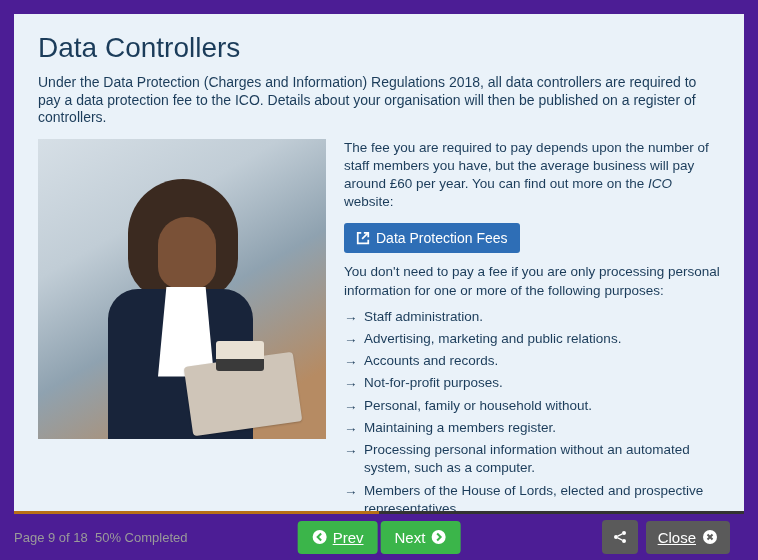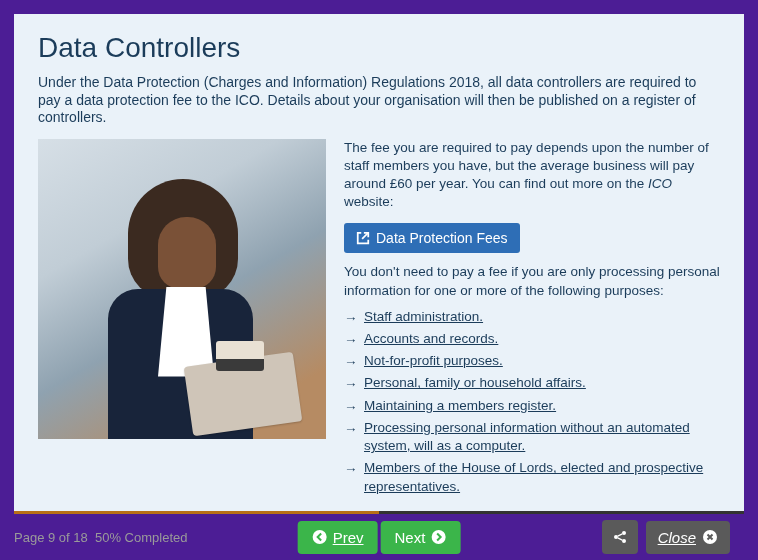--- a/index.html
+++ b/index.html
@@ -14,34 +14,34 @@
   .photo::after { content:""; position:absolute; top:150px; left:70px; width:145px; height:160px; background:#18243a; border-radius:30px 30px 10px 10px; }
   .tablet { position:absolute; top:220px; left:150px; width:110px; height:70px; background:#cfc5b8; border-radius:4px; transform: rotate(-8deg); box-shadow: 0 1px 2px rgba(0,0,0,0.2); z-index:2; }
   .card { position:absolute; top:202px; left:178px; width:48px; height:30px; background:linear-gradient(#e9e1d4 60%,#3a3a3a 60%); border-radius:3px; z-index:3; }
   .face { position:absolute; top:78px; left:120px; width:58px; height:72px; background:#7a5137; border-radius:28px 28px 22px 22px; z-index:1; }
   .shirt { position:absolute; top:148px; left:120px; width:56px; height:90px; background:#fff; z-index:1; clip-path: polygon(15% 0,85% 0,100% 100%,0 100%); }
   .textcol { flex: 1; color:#1b3c5a; font-size:13.5px; line-height:1.35; }
   .para { margin-bottom: 8px; }
   .ico-link { font-style: italic; }
   .btn-fee { display:inline-flex; align-items:center; gap:6px; background:#2e6eb6; color:#fff; border:none; padding:7px 12px; font-size:14px; border-radius:3px; margin: 4px 0 10px 0; cursor:pointer;justify-content:center; }
   .btn-fee svg { width:14px; height:14px; }
-  ul.arrows { list-style:none;text-decoration:underline; }
+  ul.arrows { list-style:none; }
   ul.arrows li { position:relative; padding-left:20px; margin-bottom:4px; }
   ul.arrows li::before { content:"→"; position:absolute; left:0; top:0; font-weight:bold; color:#1b3c5a; }
   .progress-bar { height:3px; background:#333; position:relative; margin: 0 -24px; }
   .progress-fill { position:absolute; left:0; top:0; height:3px; background:#b87016; }
   .footer { height:46px; display:flex; align-items:center; padding:0 14px 0 0; gap:8px; }
   .status { color:#9a9a9a; font-size:13px; margin-right:auto; padding-left:0;text-align:right; }
   .btn-nav { display:inline-flex; align-items:center; gap:5px; background:#3bb54a; color:#fff; border:none; padding:8px 14px; font-size:15px; border-radius:4px; cursor:pointer; }
   .btn-nav.prev .lbl { text-decoration: underline; }
   .nav-cluster { position:absolute; left:50%; transform:translateX(-50%); display:flex; gap:3px; }
   .footer { position:relative; }
   .btn-gear { background:#5a5a5a; color:#fff; border:none; width:36px; height:34px; border-radius:4px; display:inline-flex; align-items:center; justify-content:center; cursor:pointer; }
   .btn-close { background:#5a5a5a; color:#fff; border:none; padding:8px 12px; font-size:15px; border-radius:4px; display:inline-flex; align-items:center; gap:6px; cursor:pointer; }
-  .btn-close .lbl { text-decoration: underline; font-style: italic; }
+  .btn-close .lbl { text-decoration: underline; }
   .circ-icon { width:16px; height:16px; }
 </style>
 </head>
 <body>
 
 <div class="frame">
   <div class="page">
     <h1>Data Controllers</h1>
     <p class="lead">Under the Data Protection (Charges and Information) Regulations 2018, all data controllers are required to pay a data protection fee to the ICO. Details about your organisation will then be published on a register of controllers.</p>
 
@@ -64,25 +64,26 @@
               <path d="M9 2h5v5"></path>
               <path d="M14 2L7 9"></path>
           </svg>
           <span>Data Protection Fees</span>
         </button>
 
         <p class="para">You don't need to pay a fee if you are only processing personal information for one or more of the following purposes:</p>
 
         <ul class="arrows">
           <li>Staff administration.</li>
+          <li>Advertising, marketing and public relations.</li>
           <li>Accounts and records.</li>
           <li>Not-for-profit purposes.</li>
-          <li>Personal, family or household affairs.</li>
+          <li>Personal, family or household without.</li>
           <li>Maintaining a members register.</li>
-          <li>Processing personal information without an automated system, will as a computer.</li>
+          <li>Processing personal information without an automated system, such as a computer.</li>
           <li>Members of the House of Lords, elected and prospective representatives.</li>
         </ul>
       </div>
     </div>
 
     <div class="progress-bar" style="position:absolute; left:0; right:0; bottom:0;">
       <div class="progress-fill" style="width:50%"></div>
     </div>
   </div>
 

